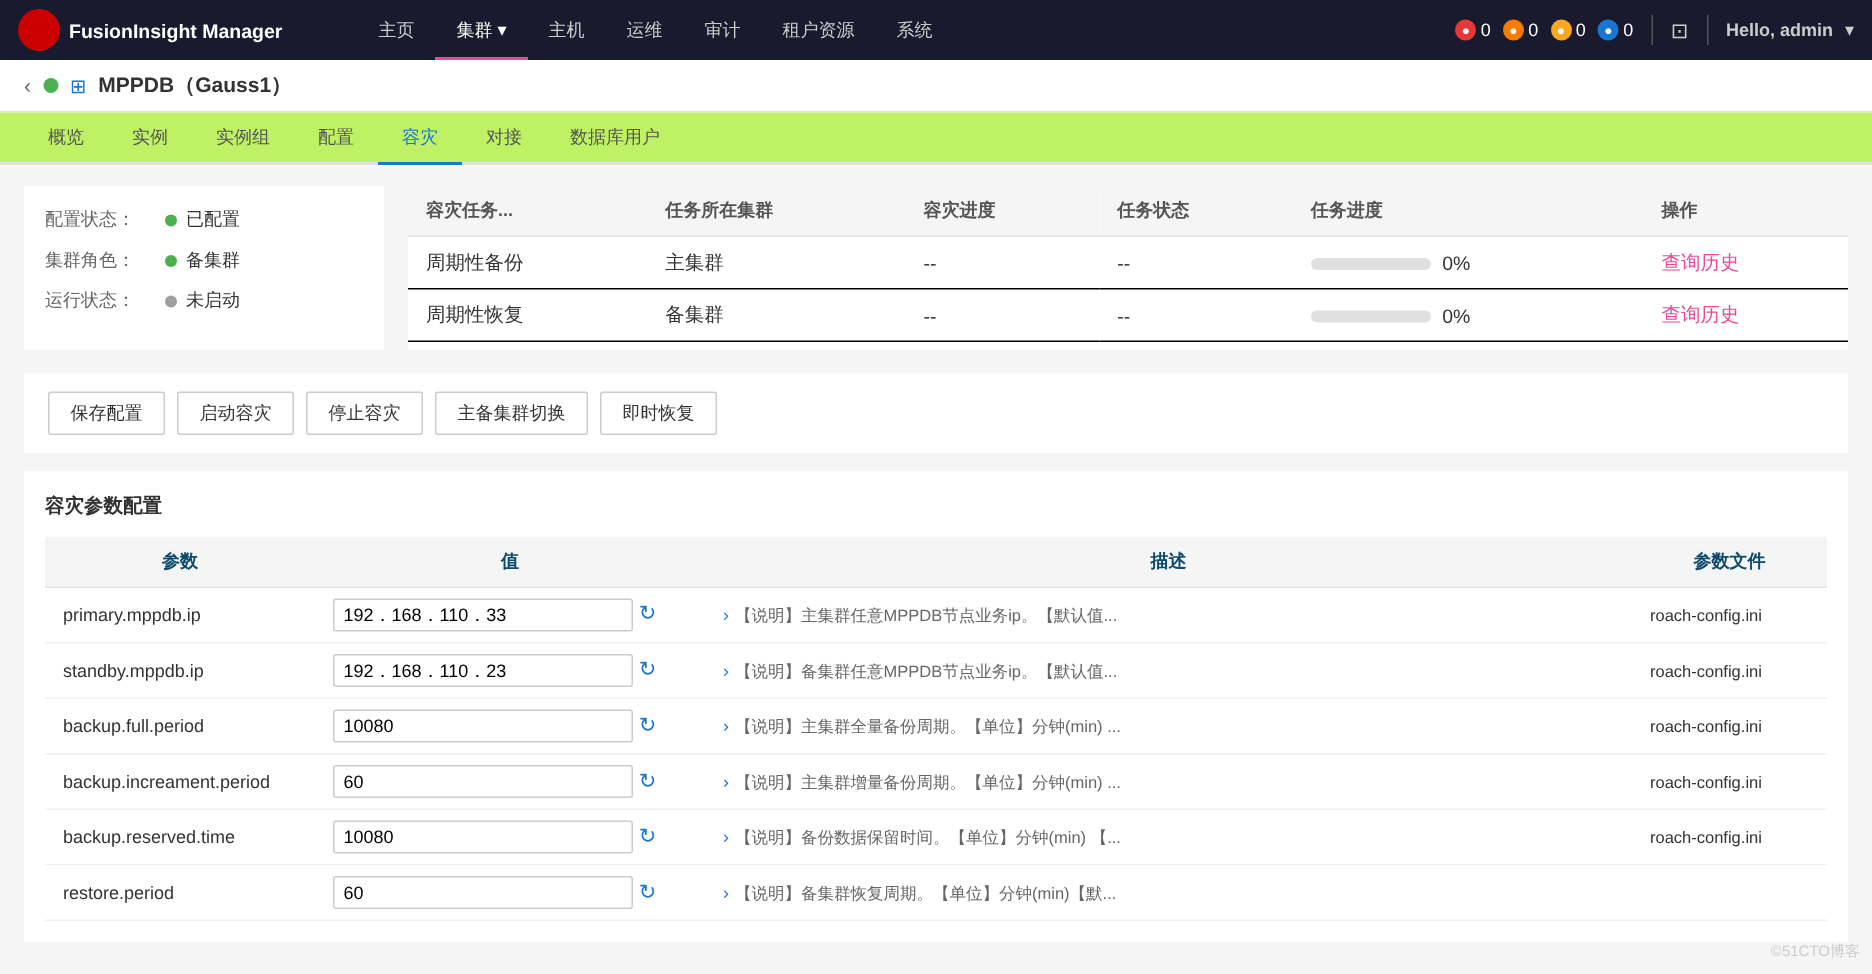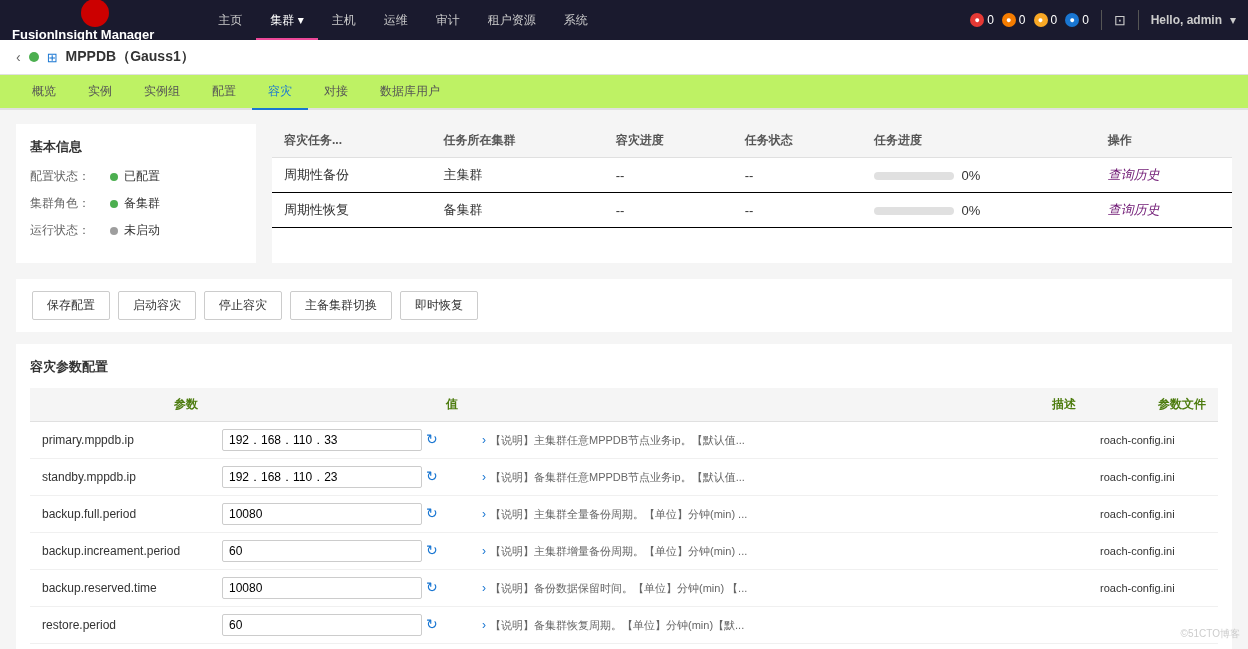--- a/index.html
+++ b/index.html
@@ -11,21 +11,20 @@
       height: 40px;
       display: flex;
       align-items: center;
       padding: 0 12px;
       color: #fff;
     }
     .top-nav .logo {
       display: flex;
       align-items: center;
       margin-right: 20px;
-      flex-direction: column;
     }
     .logo-icon {
       width: 28px; height: 28px;
       background: #cc0000;
       border-radius: 50%;
       display: inline-block;
       margin-right: 6px;
     }
     .top-nav .app-name {
       font-size: 13px;
@@ -183,21 +182,21 @@
       border-radius: 4px;
       overflow: hidden;
       display: inline-block;
       margin-right: 4px;
     }
     .progress-bar-fill {
       height: 100%;
       background: #4a90d9;
       border-radius: 4px;
     }
-    .link-blue { color: #701a75; cursor: pointer; text-decoration: none; font-style: italic; }
+    .link-blue { color: #ec4899; cursor: pointer; text-decoration: none; }
 
     
     .action-bar {
       background: #fff;
       padding: 12px 16px;
       display: flex;
       gap: 8px;
       margin-bottom: 12px;
     }
     .btn {
@@ -218,23 +217,23 @@
       padding: 14px;
     }
     .params-table {
       width: 100%;
       border-collapse: collapse;
       margin-top: 10px;
     }
     .params-table th {
       background: #f5f5f5;
       padding: 8px 12px;
-      text-align: right;
-      font-size: 12px;
-      color: #4d7c0f;
+      text-align: center;
+      font-size: 12px;
+      color: #0c4a6e;
       border-bottom: 1px solid #e0e0e0;
     }
     .params-table td {
       padding: 7px 12px;
       font-size: 12px;
       color: #333;
       border-bottom: 1px solid #f0f0f0;
       vertical-align: middle;
     }
 
@@ -339,21 +338,20 @@
   <span class="sub-tab active">容灾</span>
   <span class="sub-tab">对接</span>
   <span class="sub-tab">数据库用户</span>
 </div>
 
 <div class="main-content">
 
   <div class="top-section">
 
     <div class="basic-info">
-      <div class="section-title">基本信息</div>
       <div class="info-row">
         <span class="info-label">配置状态：</span>
         <span class="info-value">
           <span class="status-green"></span>
           <span>已配置</span>
         </span>
       </div>
       <div class="info-row">
         <span class="info-label">集群角色：</span>
         <span class="info-value">

